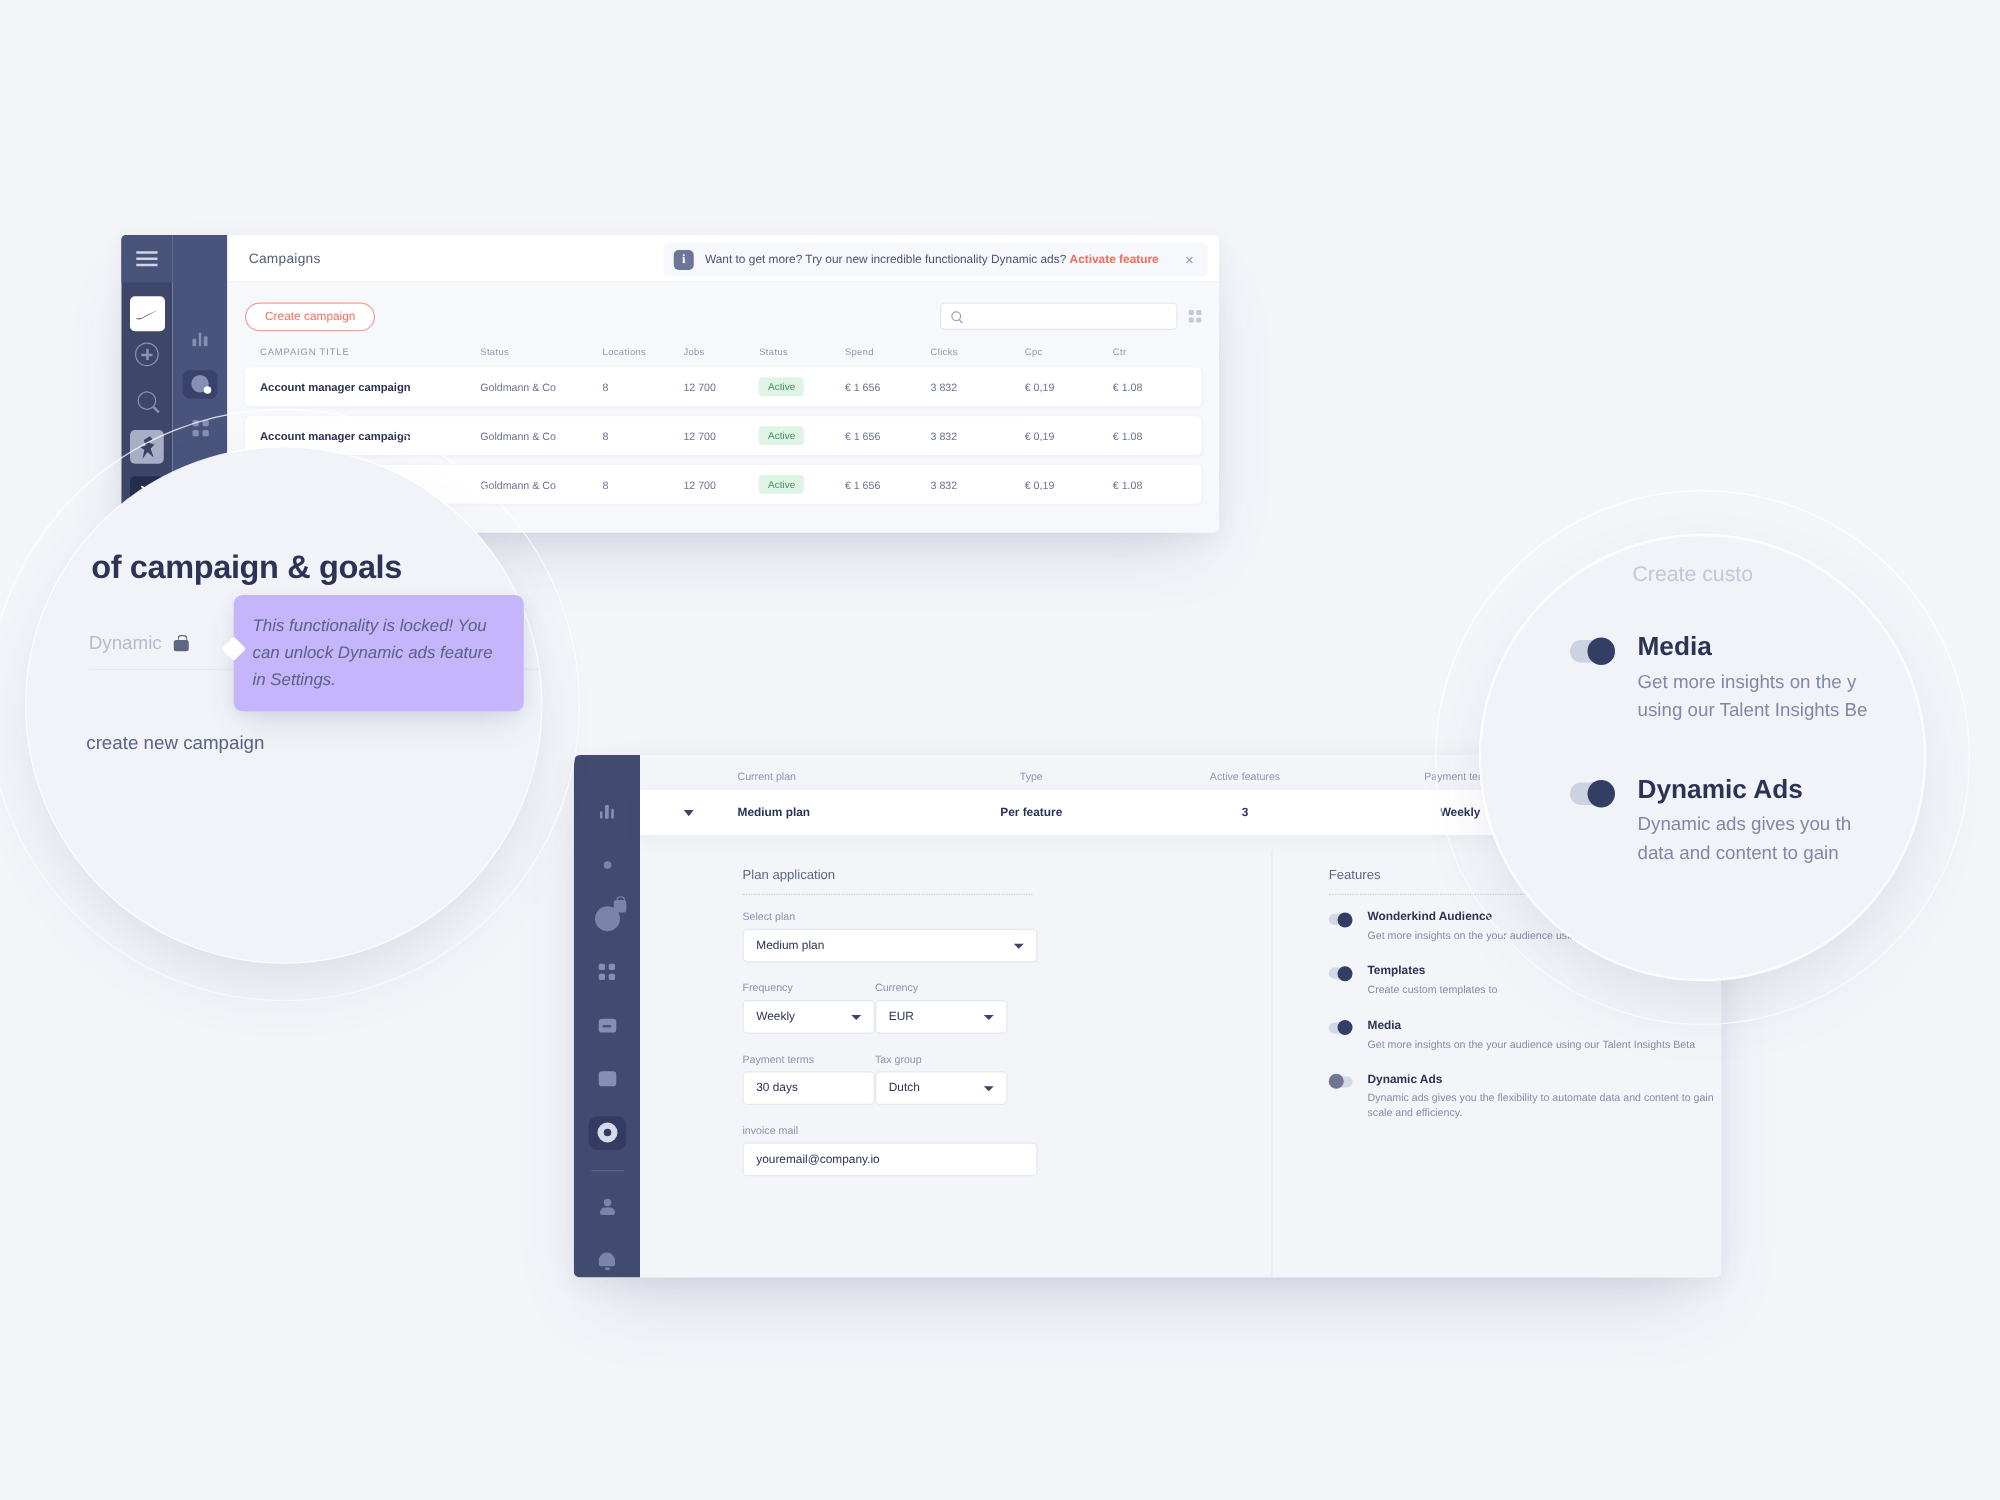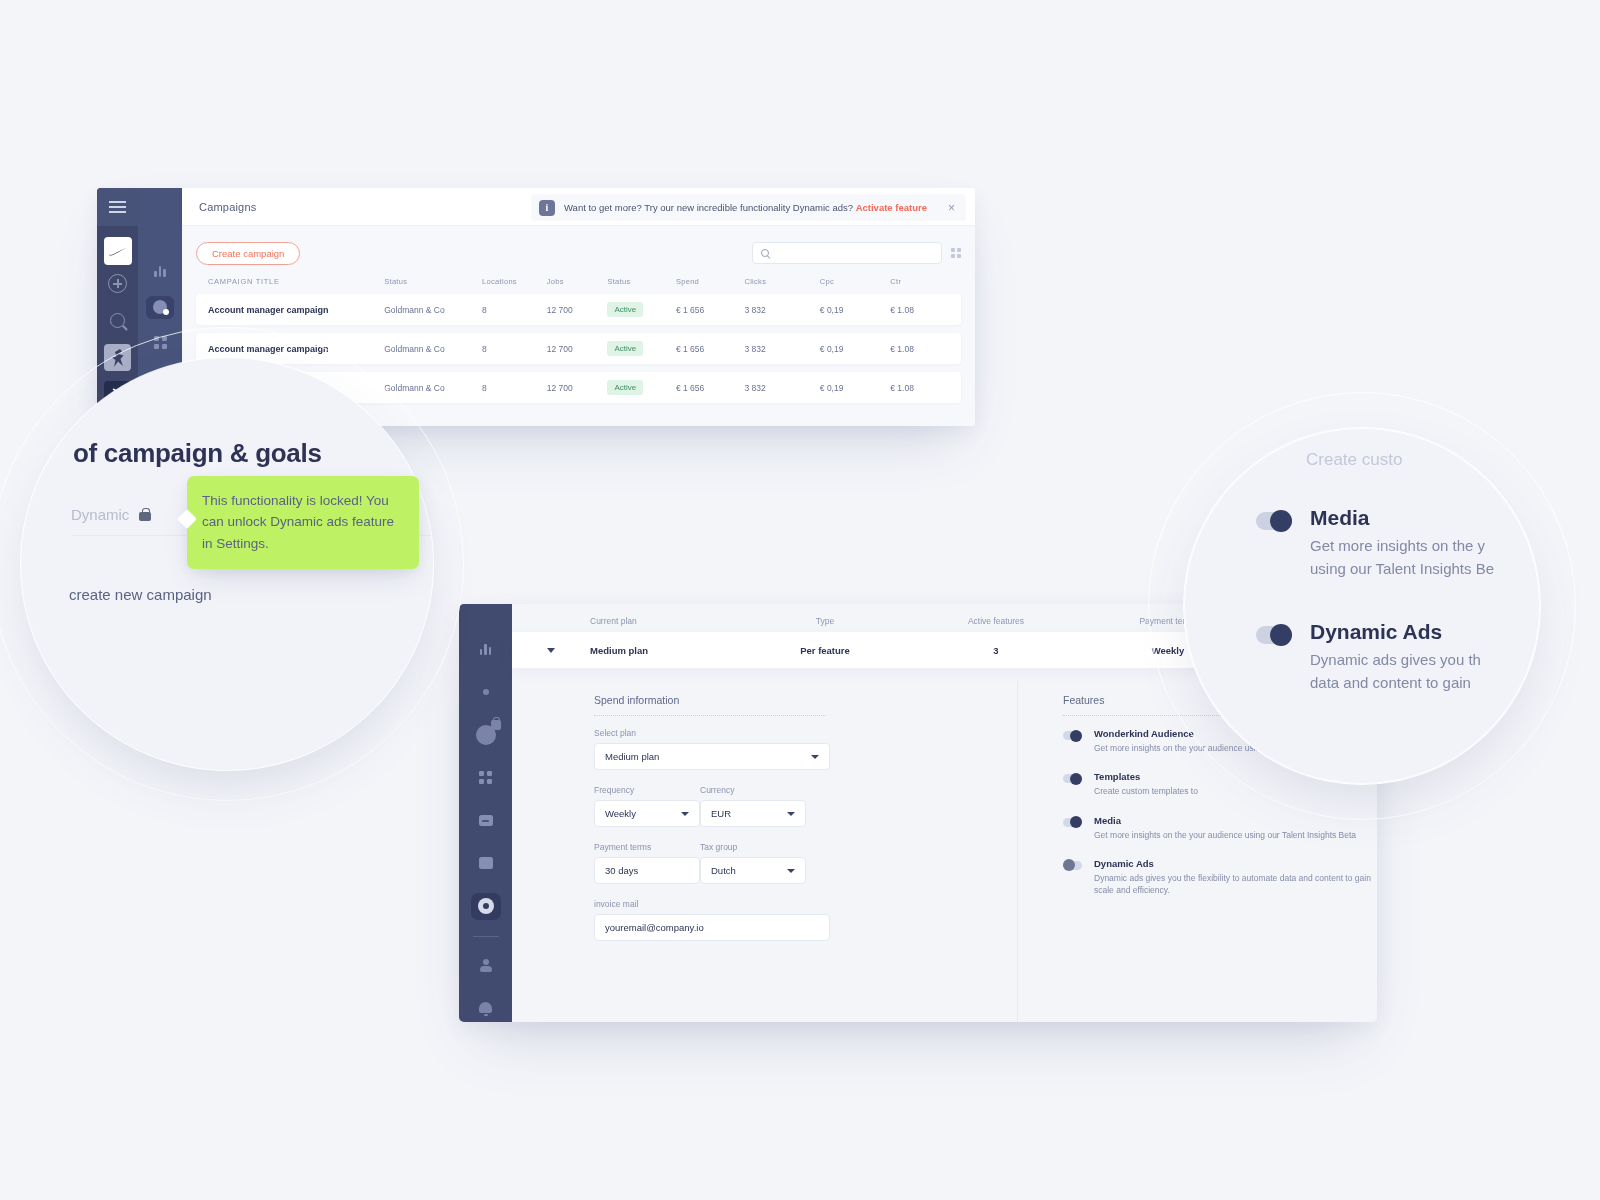--- a/index.html
+++ b/index.html
@@ -200,24 +200,25 @@
   }
   .ml-dynamic-row {
     position:absolute; left: 50px; top: 136px; width: 380px; height: 42px;
     display:flex; align-items:center; border-bottom: 1px solid #e7e9f1;
   }
   .ml-dynamic { font-size:15px; color:#b7bccd; }
   .ml-lock { width:12px;height:13px; margin-left:10px; position:relative; }
   .ml-lock::before{content:"";position:absolute;left:0;bottom:0;width:12px;height:9px;border-radius:2px;background:#5e6780;}
   .ml-lock::after{content:"";position:absolute;left:3px;top:0;width:6px;height:5px;border:1.6px solid #5e6780;border-bottom:0;border-radius:3px 3px 0 0;}
   .tooltip {
-    position:absolute; left: 187px; top: 476px; width: 232px; background:#bef264;
+    position:absolute; left: 187px; top: 476px; width: 232px; background:#c4b5fd;
     border-radius: 7px; padding: 14px 15px 15px 15px;
     box-shadow: 0 12px 30px -8px rgba(70,80,130,0.20), 0 3px 10px rgba(70,80,130,0.07);
     z-index: 20;
+    font-style: italic;
   }
   .tooltip p { font-size:13.5px; line-height: 1.58; color:#5a6383; }
   .tooltip::before {
     content:""; position:absolute; left:-7px; top: 36px; width:14px;height:14px;
     background:#fff; transform: rotate(45deg); border-radius:2px;
   }
   .ml-sub { position:absolute; left: 48px; top: 228px; font-size: 15px; color:#5a6383; white-space:nowrap; }
   .ml-cards { position:absolute; left: 0px; top: 266px; display:flex; gap: 15px; }
   .gcard {
     background:#fff; border-radius: 8px; padding: 15px 18px 18px 18px; height: 90px; min-width: 152px;
@@ -458,21 +459,21 @@
       <div class="pr pcol1">Medium plan</div>
       <div class="pr pcol2">Per feature</div>
       <div class="pr pcol3">3</div>
       <div class="pr pcol4">Weekly</div>
     </div>
 
     <div class="sw-cols">
       <div class="sw-divider"></div>
 
       <div class="col-left">
-        <div class="sect-title">Spend information</div>
+        <div class="sect-title">Plan application</div>
         <div class="dotline"></div>
 
         <div>
           <div class="fld-label">Select plan</div>
           <div class="fld w-full">
             <span>Medium plan</span>
             <span class="dcaret"></span>
           </div>
         </div>
 

